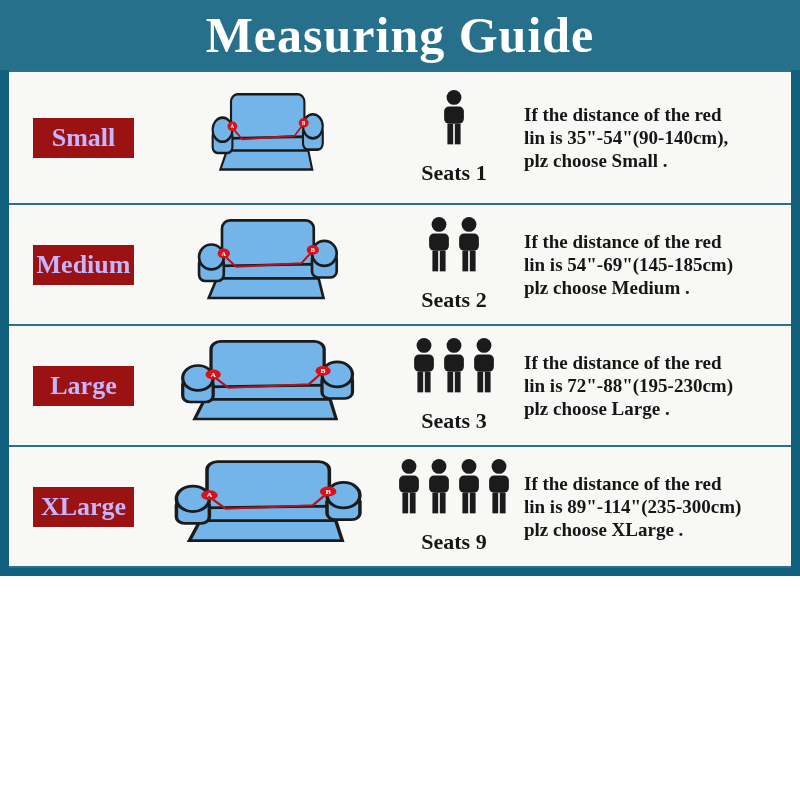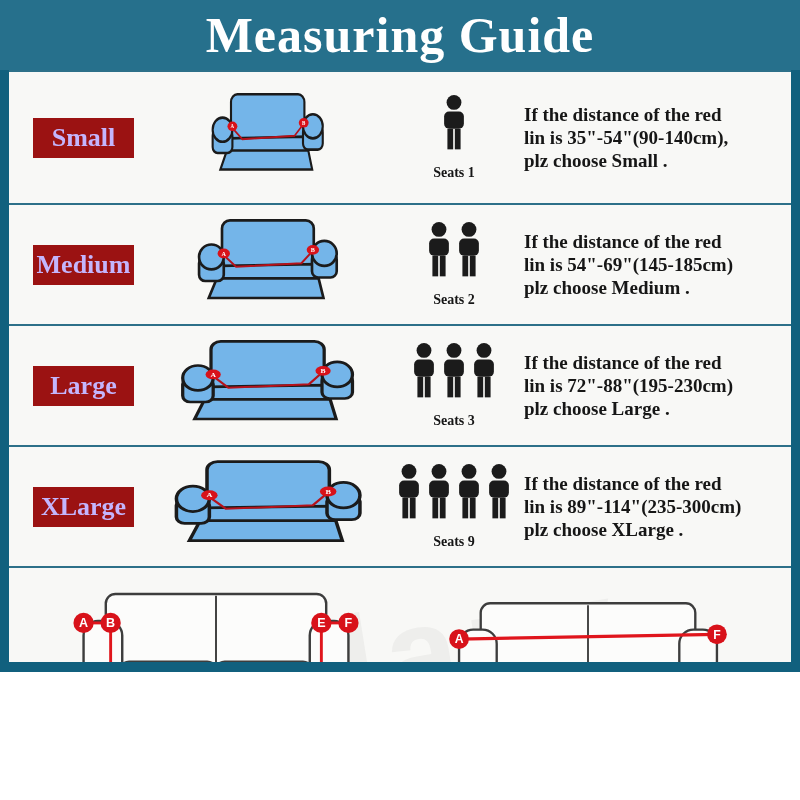--- a/index.html
+++ b/index.html
@@ -15,32 +15,32 @@
     --marker-red:#d8121a;
     --yes-green:#2f9e2d;
     --no-red:#d6121b;
     --check-green:#28a228;
     --x-red:#e01119;
     --text-black:#161616;
   }
   *{box-sizing:border-box;}
   html,body{margin:0;padding:0;}
   body{width:800px;height:800px;font-family:"Liberation Serif",serif;color:var(--text-black);}
-  .frame{width:800px;height:672px;background:var(--frame-teal);display:flex;flex-direction:column;}
+  .frame{width:800px;height:576px;background:var(--frame-teal);display:flex;flex-direction:column;}
   .header{height:70px;flex:0 0 70px;background:var(--header-teal);color:#ffffff;display:flex;align-items:center;justify-content:center;
           font-size:50px;font-weight:bold;letter-spacing:1px;}
   .content{flex:1;margin:0 9px 10px 9px;background:var(--sep-teal);display:flex;flex-direction:column;gap:2px;padding-top:2px;}
   .row{background:var(--row-bg);flex:0 0 119px;display:grid;grid-template-columns:140px 235px 140px 1fr;align-items:center;}
   .row-1{flex:0 0 131px;}
   .size-label{margin-left:24px;width:101px;height:40px;background:var(--label-red);color:#c4b5fd;display:flex;align-items:center;justify-content:center;
               font-size:26px;font-weight:bold;}
   .sofa-cell{display:flex;justify-content:center;align-items:center;}
   .seats-cell{display:flex;flex-direction:column;align-items:center;justify-content:center;}
   .persons{display:flex;align-items:flex-end;gap:2px;}
-  .seats-label{font-weight:bold;font-size:14px;margin-top:14px;}
+  .seats-label{font-weight:bold;font-size:22px;margin-top:14px;}
   .desc{font-weight:bold;font-size:19px;line-height:1.22;padding-right:26px;}
   .bottom{background:var(--row-bg);flex:1;position:relative;overflow:hidden;}
   .sofa-yes{position:absolute;left:62px;top:14px;}
   .sofa-no{position:absolute;left:434px;top:24px;}
   .check{position:absolute;left:292px;top:116px;}
   .xmark{position:absolute;left:694px;top:112px;font-size:80px;font-weight:bold;color:var(--x-red);line-height:1;font-family:"Liberation Serif",serif;}
   .pill{position:absolute;top:180px;width:126px;height:32px;border-radius:17px;color:#fff;
         font-family:Liberation Sans, sans-serif;font-weight:bold;font-size:25px;letter-spacing:4px;
         display:flex;align-items:center;justify-content:center;}
   .pill-yes{left:138px;background:var(--yes-green);}

